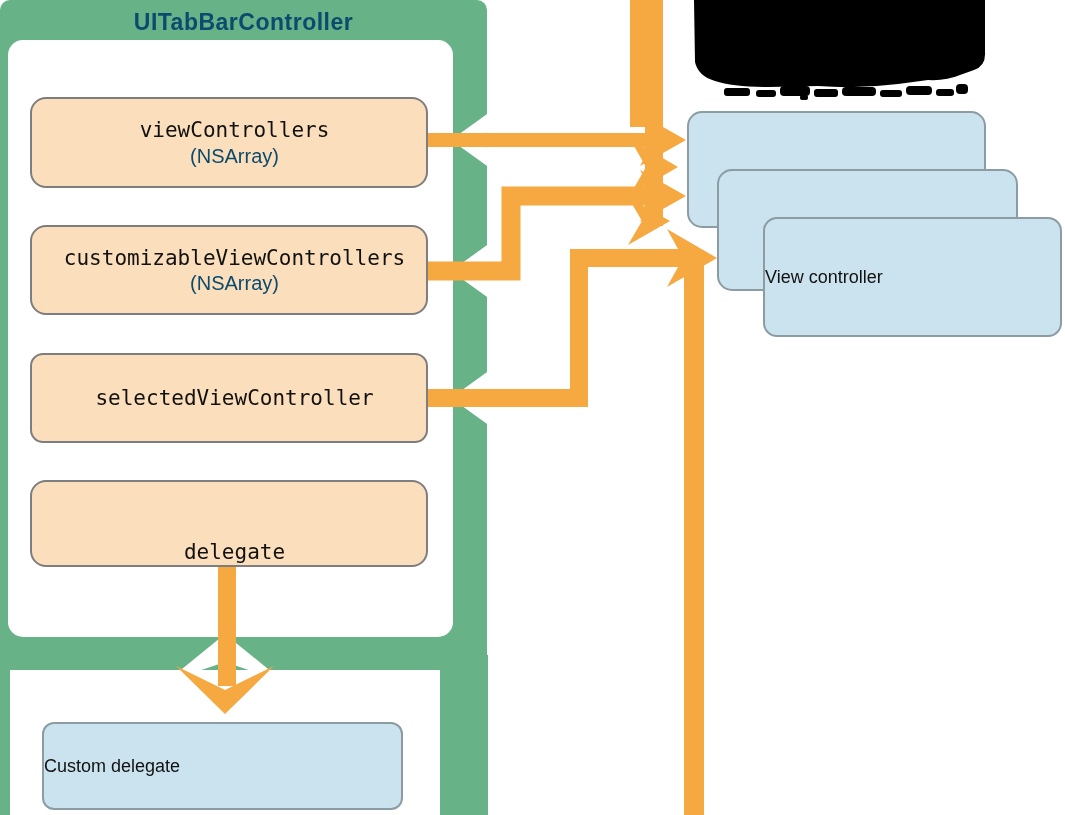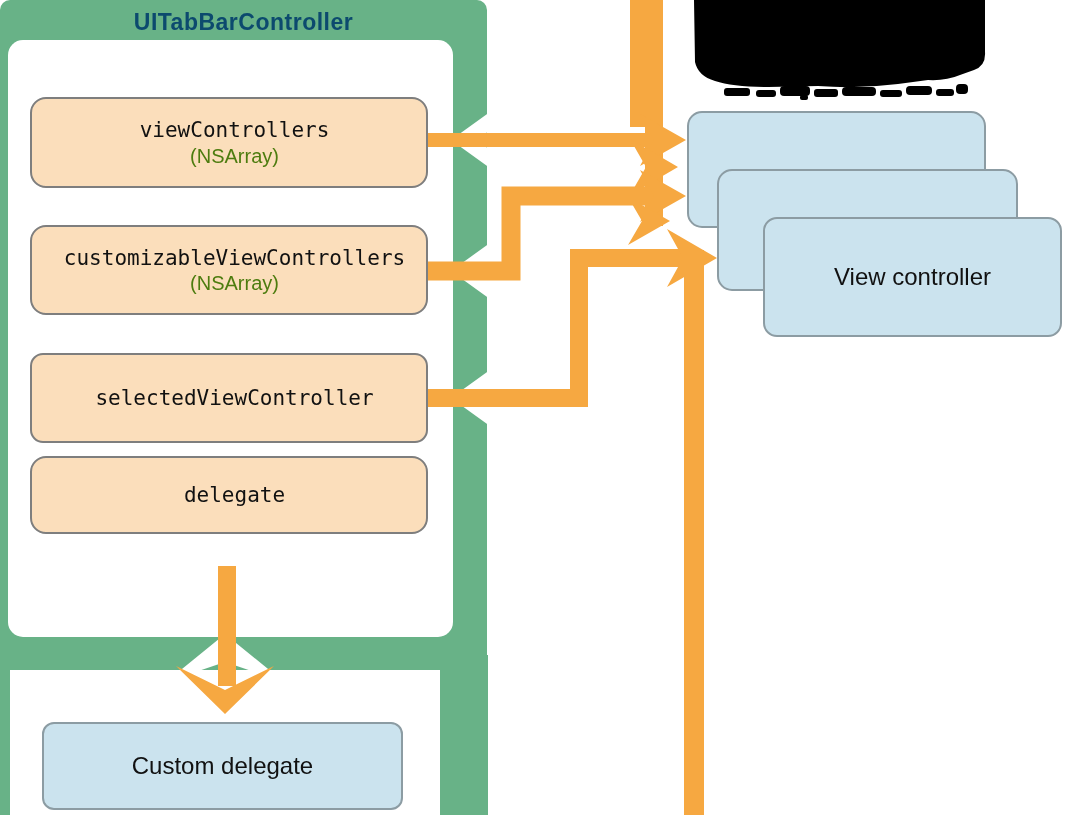--- a/index.html
+++ b/index.html
@@ -8,24 +8,24 @@
   #art{position:absolute;left:0;top:0;z-index:1;}
   .overlay{position:absolute;z-index:2;}
   .frame-title{left:0;top:6px;width:487px;height:32px;display:flex;
                align-items:center;justify-content:center;color:#0c4a6e;
                font-weight:bold;font-size:23px;letter-spacing:.5px;}
   .pbox{background:#FBDEBB;border:2px solid #7E7E7E;border-radius:16px;
         display:flex;flex-direction:column;align-items:center;justify-content:center;
         box-sizing:border-box;left:30px;width:398px;padding-left:11px;}
   .pname{font-family:"DejaVu Sans Mono","Liberation Mono",monospace;
          font-size:21px;color:#111;line-height:1.25;}
-  .ptype{font-size:20px;color:#4d7c0f;line-height:1.2;}
+  .ptype{font-size:20px;color:#0c4a6e;line-height:1.2;}
   .bluebox{background:#CBE3EE;border:2px solid #8C9CA3;border-radius:14px;
-           box-sizing:border-box;display:flex;align-items:center;justify-content:center;
-           font-size:24px;color:#111;}
+           box-sizing:border-box;display:flex;align-items:center;
+           font-size:18px;color:#111;}
 </style>
 </head>
 <body>
 
 <div id="canvas">
 
   <svg id="art" width="1065" height="815" viewBox="0 0 1065 815">
 
     <g>
       <rect x="0" y="0" width="487" height="670" rx="10" fill="#68B287"></rect>
@@ -97,21 +97,21 @@
 
   <div class="overlay pbox" style="top:225px;height:90px;">
     <div class="pname">customizableViewControllers</div>
     <div class="ptype">(NSArray)</div>
   </div>
 
   <div class="overlay pbox" style="top:353px;height:90px;border-radius:13px;">
     <div class="pname">selectedViewController</div>
   </div>
 
-  <div class="overlay pbox" style="top:456px;height:78px;">
+  <div class="overlay pbox" style="top:480px;height:87px;justify-content:flex-end;">
     <div class="pname">delegate</div>
   </div>
 
   <div class="overlay bluebox" style="left:763px;top:217px;width:299px;height:120px;">
     <span>View controller</span>
   </div>
 
   <div class="overlay bluebox" style="left:42px;top:722px;width:361px;height:88px;border-radius:12px;">
     <span>Custom delegate</span>
   </div>

